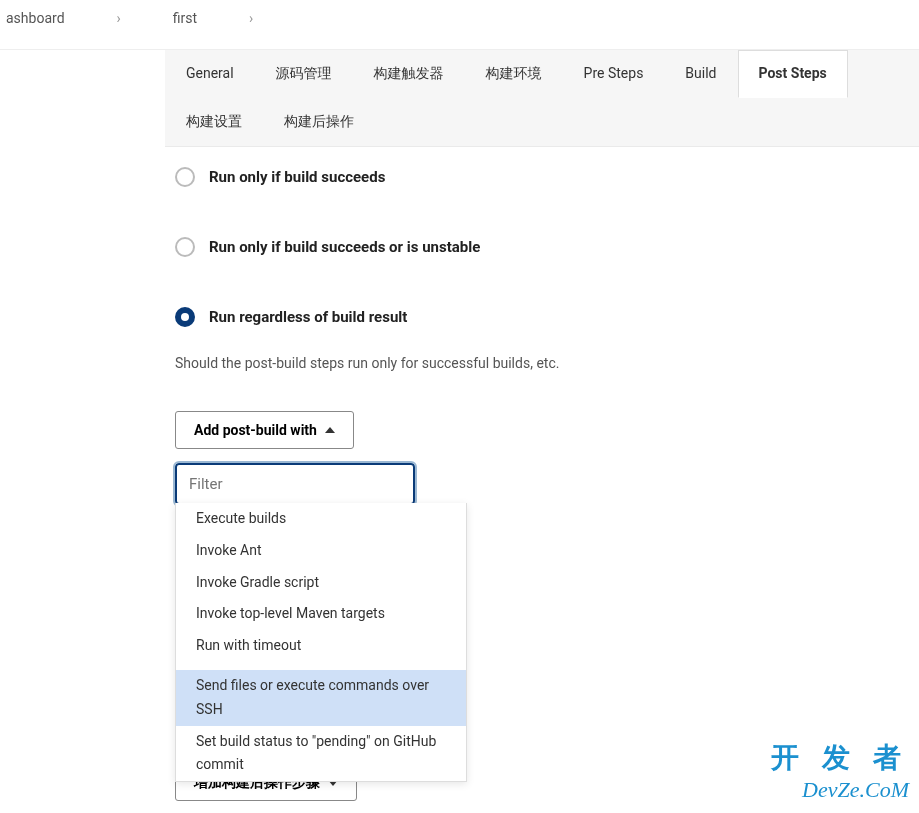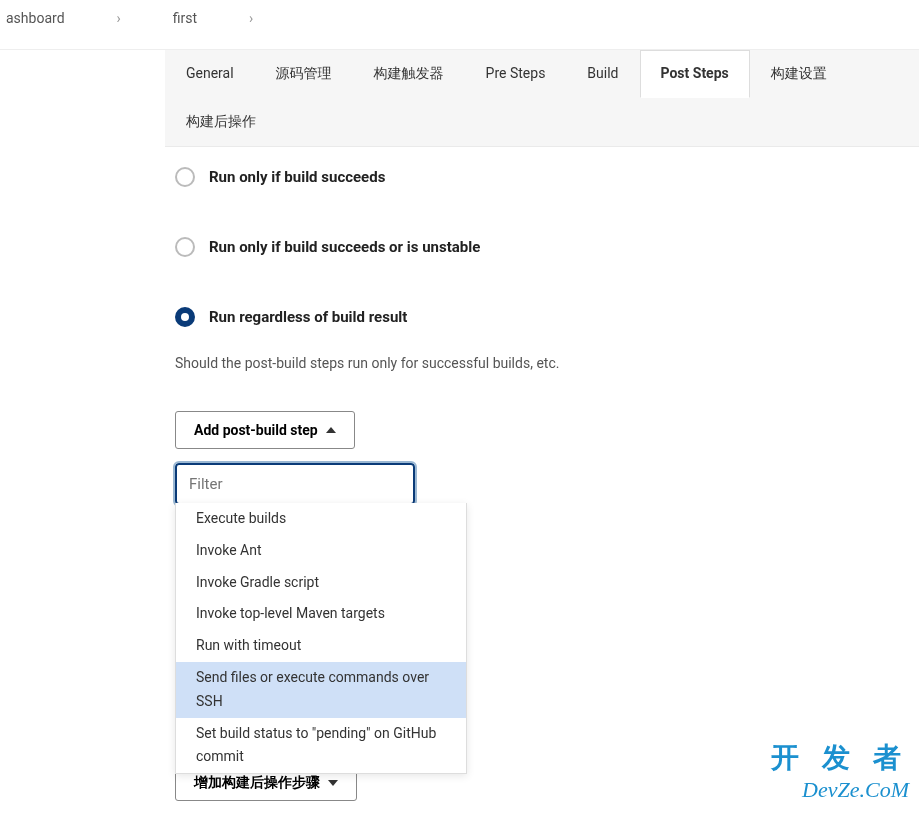--- a/index.html
+++ b/index.html
@@ -26,21 +26,21 @@
 
   .help-text { font-size: 14px; color: #555; margin: 0 0 40px 0; }
 
   .dropdown-btn { display: inline-flex; align-items: center; padding: 10px 18px; border: 1px solid #888; background: #fff; font-weight: bold; font-size: 14px; cursor: pointer; border-radius: 3px; }
   .caret { margin-left: 8px; width: 0; height: 0; border-left: 5px solid transparent; border-right: 5px solid transparent; border-bottom: 6px solid #333; }
 
   .dropdown-container { position: relative; margin-top: 14px; margin-left: 0; }
   .filter-input { width: 240px; padding: 10px 12px; font-size: 15px; border: 2px solid #0a3b78; outline: 2px solid #9bb8d3; border-radius: 4px; }
   .dropdown-list { position: absolute; top: 40px; left: 0; width: 292px; background: #fff; border: 1px solid #ddd; box-shadow: 0 2px 8px rgba(0,0,0,0.1); z-index: 10; border-top: none; }
   .dropdown-item { padding: 4px 20px; font-size: 14px; color: #333; cursor: pointer; line-height: 1.7; }
-  .dropdown-item.highlighted { background: #cfe0f7; }
+  .dropdown-item.highlighted { background: #cfe0f7; margin-top: 8px; }
 
   .post-action-btn { display: inline-flex; align-items: center; padding: 8px 18px; border: 1px solid #888; background: #fff; font-weight: bold; font-size: 14px; cursor: pointer; border-radius: 3px; margin-top: 260px; }
   .caret-down { margin-left: 8px; width: 0; height: 0; border-left: 5px solid transparent; border-right: 5px solid transparent; border-top: 6px solid #333; }
 
   .watermark { position: absolute; right: 10px; bottom: 10px; text-align: right; pointer-events: none; }
   .watermark .line1 { font-size: 28px; color: #1b90cf; font-weight: bold; letter-spacing: 8px; font-family: "SimSun", serif; }
   .watermark .line2 { font-size: 22px; color: #1b90cf; font-style: italic; font-family: "Times New Roman", serif; }
 </style>
 </head>
 <body>
@@ -50,20 +50,21 @@
   <span class="breadcrumb-sep">›</span>
   <span class="breadcrumb-item">first</span>
   <span class="breadcrumb-sep">›</span>
 </div>
 
 <div class="content">
   <div class="tabs">
     <div class="tab">General</div>
     <div class="tab">源码管理</div>
     <div class="tab">构建触发器</div>
+    <div class="tab">构建环境</div>
     <div class="tab">Pre Steps</div>
     <div class="tab">Build</div>
     <div class="tab active">Post Steps</div>
     <div class="tab">构建设置</div>
     <div class="tab">构建后操作</div>
   </div>
 
   <div class="form-area">
     <div class="radio-group" style="">
       <div class="radio-row">
@@ -77,21 +78,21 @@
       <div class="radio-row" style="margin-bottom: 28px;">
         <span class="radio selected"></span>
         <span class="radio-label">Run regardless of build result</span>
       </div>
     </div>
 
     <p class="help-text">Should the post-build steps run only for successful builds, etc.</p>
 
     <div>
       <button class="dropdown-btn">
-        <span>Add post-build step</span>
+        <span>Add post-build with</span>
         <span class="caret"></span>
       </button>
 
       <div class="dropdown-container">
         <input class="filter-input" type="text" placeholder="Filter" style="">
         <div class="dropdown-list">
           <div class="dropdown-item">Execute builds</div>
           <div class="dropdown-item">Invoke Ant</div>
           <div class="dropdown-item">Invoke Gradle script</div>
           <div class="dropdown-item">Invoke top-level Maven targets</div>

